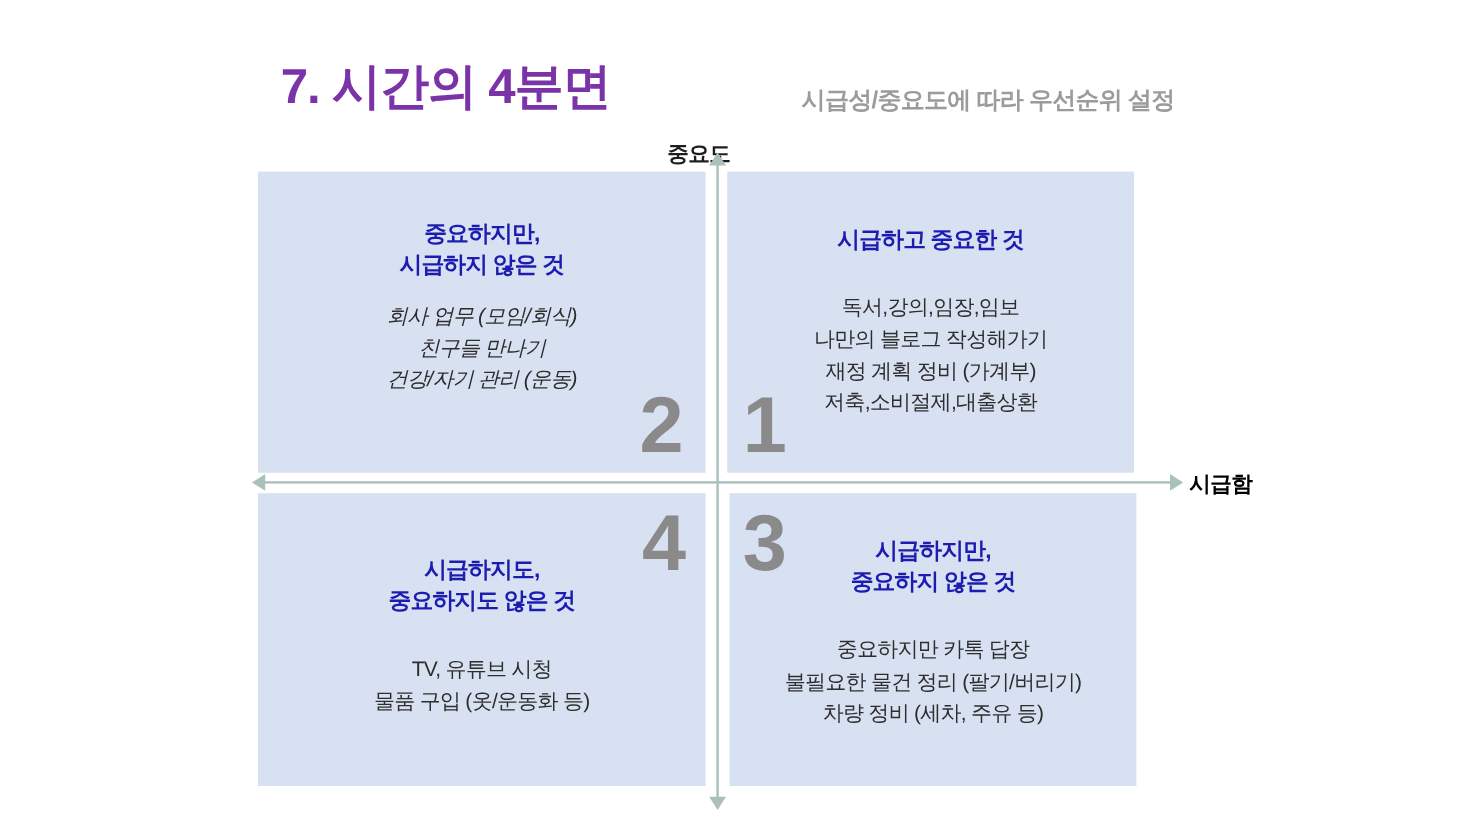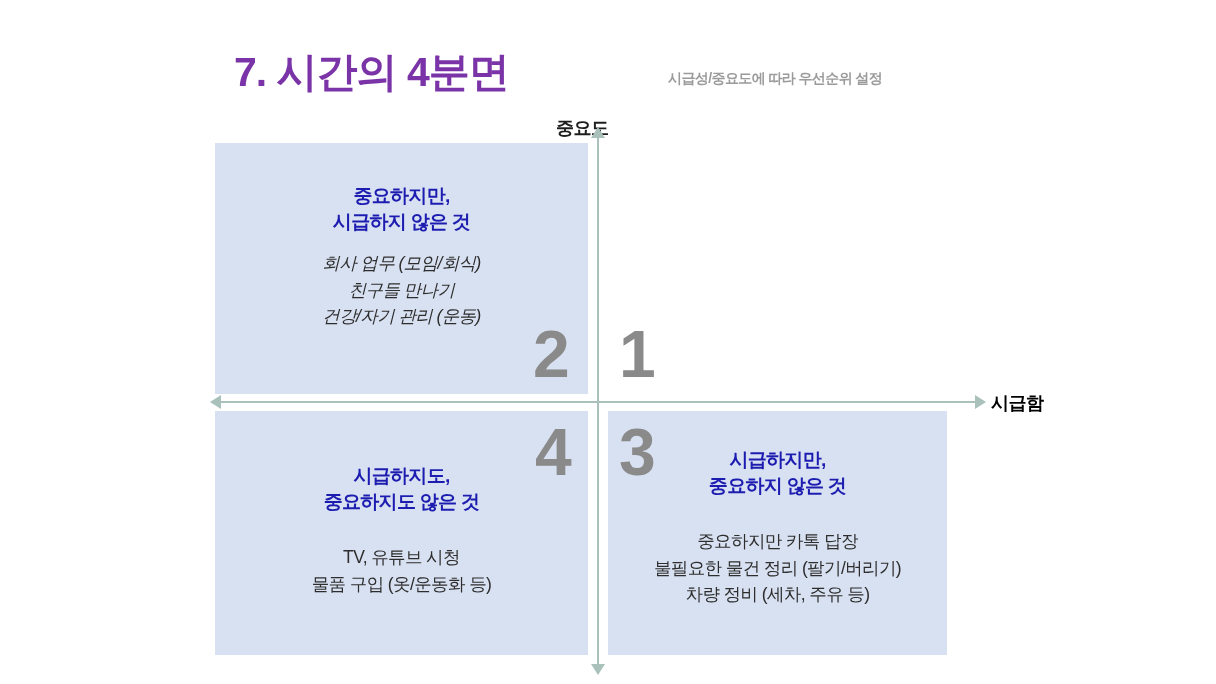--- a/index.html
+++ b/index.html
@@ -33,21 +33,21 @@
     color: #7B34A8;
     letter-spacing: -1px;
     white-space: nowrap;
     line-height: 1.1;
     margin-left: 43px;
   }
   #slide-subtitle {
     position: absolute;
     left: 668px;
     top: 70px;
-    font-size: 14px;
+    font-size: 20px;
     font-weight: 700;
     color: #9b9b9b;
     letter-spacing: -0.6px;
     white-space: nowrap;
   }
 
   
   #matrix {
     position: absolute;
     left: 215px;
@@ -200,20 +200,31 @@
         <div class="quad-heading">중요하지만,
 시급하지 않은 것</div>
         <div class="quad-items">
           <div class="quad-item">회사 업무 (모임/회식)</div>
           <div class="quad-item">친구들 만나기</div>
           <div class="quad-item">건강/자기 관리 (운동)</div>
         </div>
       </div>
     </div>
 
+    <div class="quad q1">
+      <div class="quad-inner">
+        <div class="quad-heading">시급하고 중요한 것</div>
+        <div class="quad-items">
+          <div class="quad-item">독서,강의,임장,임보</div>
+          <div class="quad-item">나만의 블로그 작성해가기</div>
+          <div class="quad-item">재정 계획 정비 (가계부)</div>
+          <div class="quad-item">저축,소비절제,대출상환</div>
+        </div>
+      </div>
+    </div>
 
     <div class="quad q4">
       <div class="quad-inner">
         <div class="quad-heading">시급하지도,
 중요하지도 않은 것</div>
         <div class="quad-items">
           <div class="quad-item">TV, 유튜브 시청</div>
           <div class="quad-item">물품 구입 (옷/운동화 등)</div>
         </div>
       </div>

